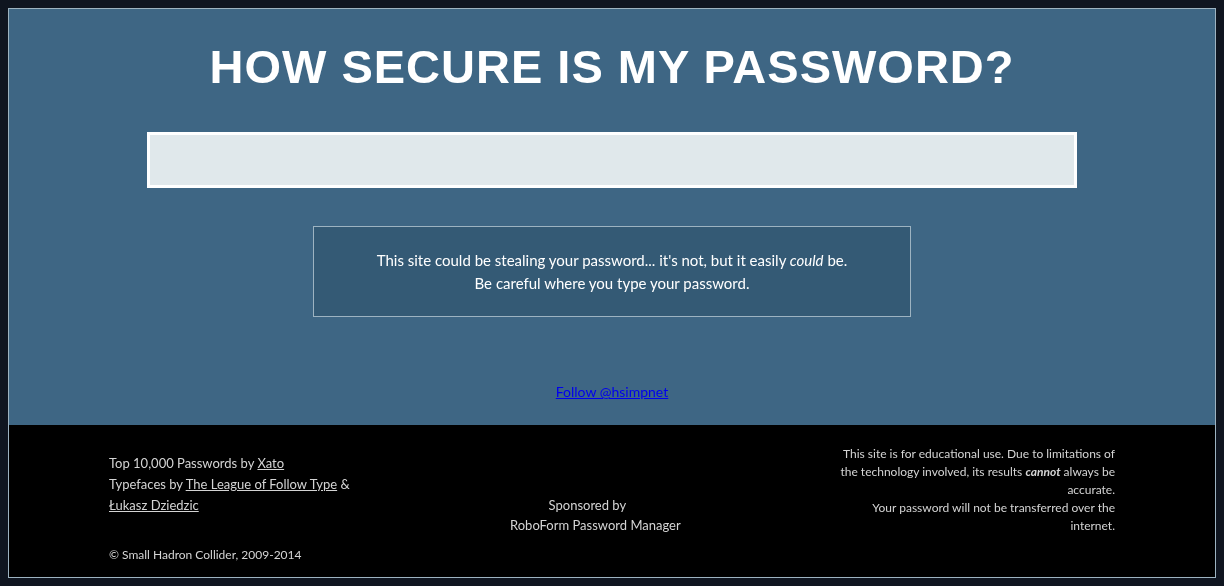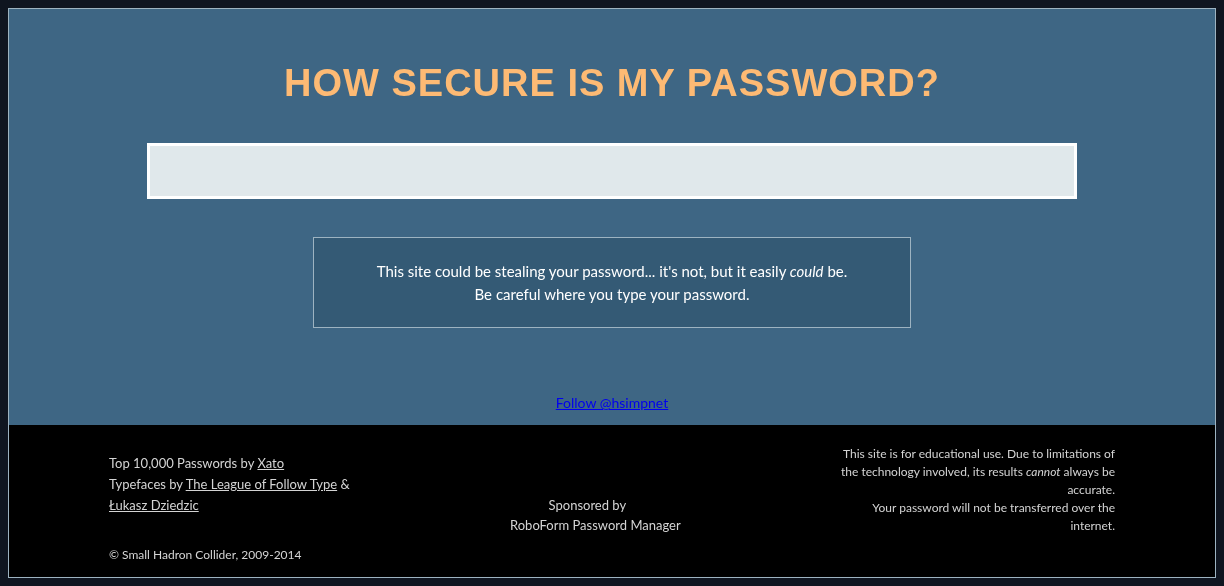--- a/index.html
+++ b/index.html
@@ -25,27 +25,26 @@
     .main-area {
       background: #3e6684;
       flex: 1;
       display: flex;
       flex-direction: column;
       align-items: center;
       padding-top: 30px;
     }
     .page-title {
       font-family: 'Arial Black', 'Impact', sans-serif;
-      font-size: 38px;
+      font-size: 47px;
       font-weight: 900;
-      color: #fdba74;
+      color: #ffffff;
       letter-spacing: 1px;
       text-align: center;
       font-stretch: condensed;
-      margin-top: 23px;
     }
     .input-wrapper {
       margin-top: 38px;
       width: 930px;
       background: #fff;
       padding: 3px;
     }
     .password-input {
       width: 100%;
       height: 50px;
@@ -110,20 +109,21 @@
     .footer-right {
       text-align: right;
       font-size: 12px;
       line-height: 1.5;
       align-self: flex-end;
       padding-bottom: 10px;
       max-width: 290px;
     }
     .footer-right em {
       font-style: italic;
+      font-weight: bold;
     }
   </style>
 </head>
 <body>
 
 <div class="outer-border">
   <div class="main-area">
     <h1 class="page-title">HOW SECURE IS MY PASSWORD?</h1>
 
     <div class="input-wrapper">

